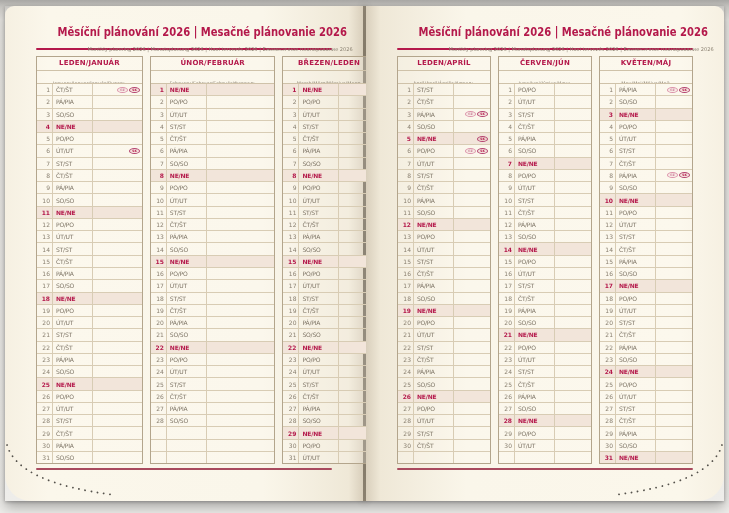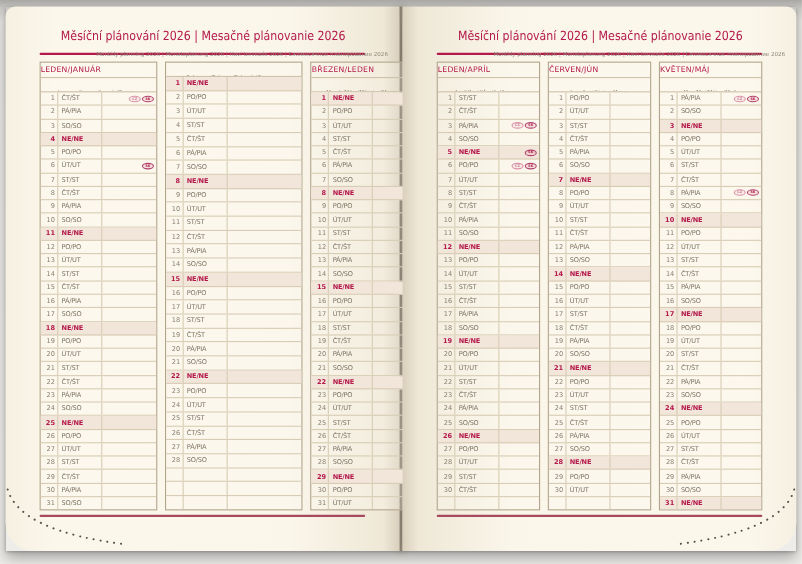--- a/index.html
+++ b/index.html
@@ -9,29 +9,29 @@
   .book{position:absolute;left:5px;right:5px;top:6px;bottom:12px;display:flex;
         box-shadow:0 6px 12px rgba(0,0,0,.30),0 1px 3px rgba(0,0,0,.25);}
   .page{position:relative;flex:1;}
   .page-left{border-radius:9px 0 0 26px;
         background:linear-gradient(90deg,#f6f0e2 0%,#fbf7eb 12%,#faf6ea 72%,#efe8d7 96%,#d9cfbc 100%);}
   .page-right{border-radius:0 9px 26px 0;
         background:linear-gradient(270deg,#f6f0e2 0%,#fbf7eb 12%,#faf6ea 72%,#efe8d7 96%,#d9cfbc 100%);}
   .spine{width:3px;background:linear-gradient(180deg,#8b8170,#655c4b 50%,#8b8170);
         box-shadow:0 0 7px rgba(60,50,35,.45);}
   .content{position:absolute;top:15px;bottom:14px;left:31px;right:31px;}
-  .title{text-align:right;color:#b4194b;font-weight:normal;white-space:nowrap;height:15px;}
+  .title{text-align:right;color:#b4194b;font-weight:bold;white-space:nowrap;height:15px;}
   .title span{display:inline-block;font-size:11.5px;line-height:15px;transform:scaleX(.87);transform-origin:center;}
   .subtitle{text-align:center;white-space:nowrap;color:#8d8474;height:9px;}
   .subtitle span{display:inline-block;font-size:7px;line-height:9px;transform:scale(.72);transform-origin:center;}
   .rule-top{height:2px;background:#b4194b;margin-top:3px;border-radius:1px;}
   .rule-bottom{height:2px;background:#a84a5e;margin-top:4px;border-radius:1px;}
   .months{display:flex;gap:7px;margin-top:6px;height:408px;}
   .month{flex:1;border:1px solid #b3a58c;display:flex;flex-direction:column;background:rgba(255,252,244,.25);}
-  .mname{height:13px;line-height:13px;text-align:left;font-weight:normal;color:#b4194b;
+  .mname{height:13px;line-height:13px;text-align:center;font-weight:bold;color:#b4194b;
          font-size:7px;letter-spacing:.2px;border-bottom:1px solid #cfc2a9;white-space:nowrap;overflow:hidden;}
   .msub{height:12px;border-bottom:1px solid #cfc2a9;text-align:center;overflow:hidden;
         white-space:nowrap;color:#978d7c;}
   .msub span{display:inline-block;font-size:7px;line-height:12px;transform:scale(.70);transform-origin:center;}
   .rows{flex:1;display:flex;flex-direction:column;}
   .row{flex:1;display:flex;border-bottom:1px solid #d8ccb4;min-height:0;}
   .row:last-child{border-bottom:none;}
   .num{width:13px;border-right:1px solid #d8ccb4;display:flex;align-items:center;
        justify-content:flex-end;padding-right:2px;font-size:6px;color:#8a8071;}
   .abbr{width:36px;border-right:1px solid #d8ccb4;display:flex;align-items:center;
@@ -225,20 +225,21 @@
                 <div class="space"></div>
               </div>
               <div class="row">
                 <div class="num">31</div>
                 <div class="abbr">SO/SO</div>
                 <div class="space"></div>
               </div>
             </div>
           </div>
           <div class="month">
+            <div class="mname">ÚNOR/FEBRUÁR</div>
             <div class="msub"><span>February/Februar/Február/Февраль</span></div>
             <div class="rows">
               <div class="row sun">
                 <div class="num">1</div>
                 <div class="abbr">NE/NE</div>
                 <div class="space"></div>
               </div>
               <div class="row">
                 <div class="num">2</div>
                 <div class="abbr">PO/PO</div>

